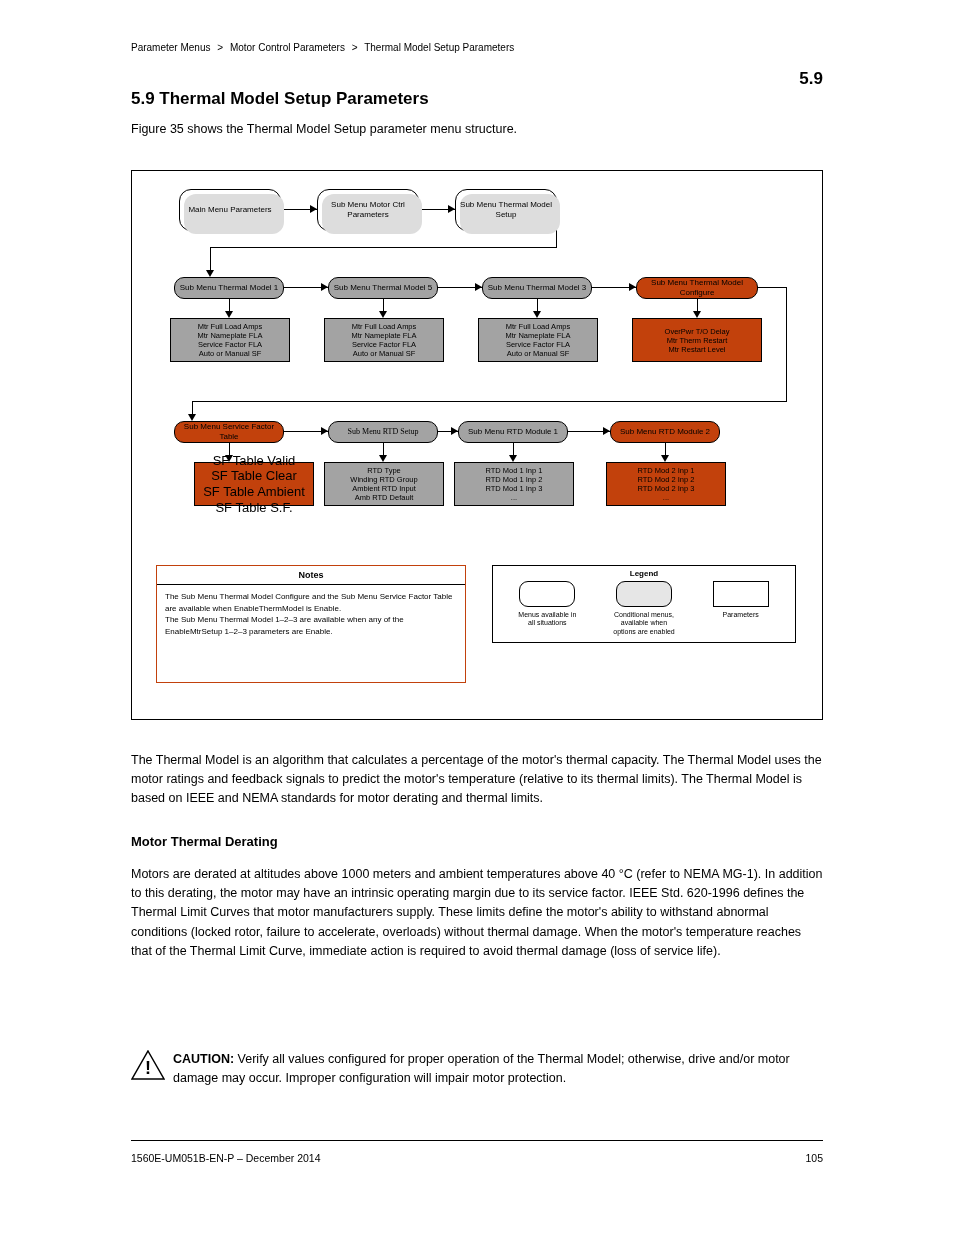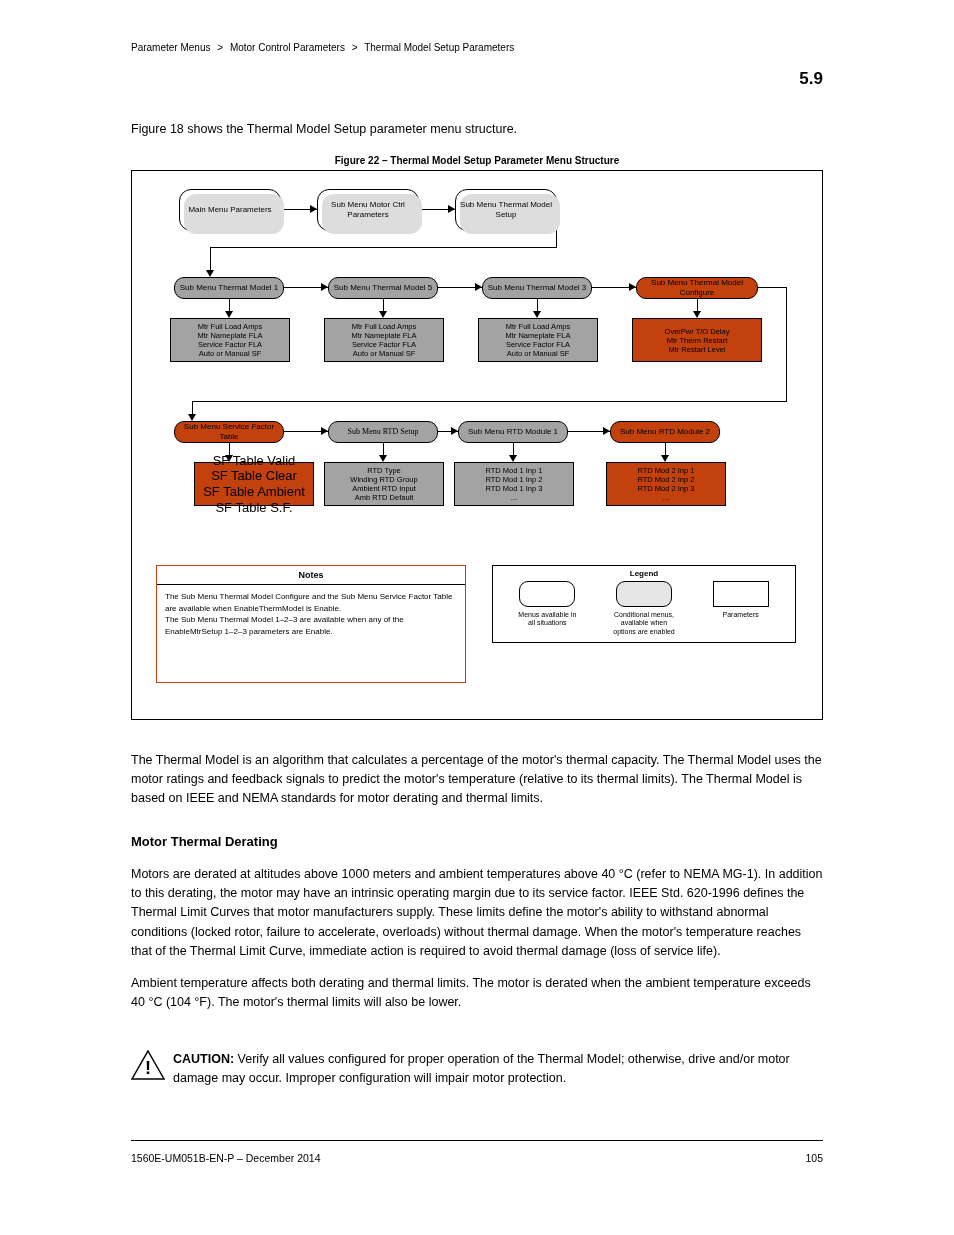--- a/index.html
+++ b/index.html
@@ -54,24 +54,24 @@
 
 <div class="breadcrumb">
   <span class="bc-item">Parameter Menus</span>
   <span class="bc-sep">&gt;</span>
   <span class="bc-item">Motor Control Parameters</span>
   <span class="bc-sep">&gt;</span>
   <span class="bc-item">Thermal Model Setup Parameters</span>
 </div>
 
 <div class="section-number">5.9</div>
+<div class="section-title">5.9  Thermal Model Setup Parameters</div>
 <div class="section-body">
-      <p>Figure 18 shows the Thermal Model Setup parameter menu structure.</p>
-    </div>
-<div class="figure-title">Figure 22 – Thermal Model Setup Parameter Menu Structure</div>
+      <p>Figure 35 shows the Thermal Model Setup parameter menu structure.</p>
+    </div>
 
 <div class="diagram-frame">
 
   <div class="node menu shadow" style="left:47px;top:18px;z-index:2;">Main Menu Parameters</div>
   <div class="node menu shadow" style="left:185px;top:18px;z-index:2;">Sub Menu Motor Ctrl Parameters</div>
   <div class="node menu shadow" style="left:323px;top:18px;z-index:2;">Sub Menu Thermal Model Setup</div>
 
   <div class="line" style="left:149px;top:38px;width:36px;height:1px;"></div>
       <div class="arrow-head arrow-r" style="left:178px;top:34px;"></div>
   <div class="line" style="left:287px;top:38px;width:36px;height:1px;"></div>
@@ -188,21 +188,20 @@
   </div>
 </div>
 
 <div class="post-text" style="top:738px;">
   <p>The Thermal Model is an algorithm that calculates a percentage of the motor's thermal capacity. The Thermal Model uses the motor ratings and feedback signals to predict the motor's temperature (relative to its thermal limits). The Thermal Model is based on IEEE and NEMA standards for motor derating and thermal limits.</p>
 </div>
 
 <div class="post-text" style="top:820px;">
   <p class="subhead">Motor Thermal Derating</p>
   <p>Motors are derated at altitudes above 1000 meters and ambient temperatures above 40 °C (refer to NEMA MG-1). In addition to this derating, the motor may have an intrinsic operating margin due to its service factor. IEEE Std. 620-1996 defines the Thermal Limit Curves that motor manufacturers supply. These limits define the motor's ability to withstand abnormal conditions (locked rotor, failure to accelerate, overloads) without thermal damage. When the motor's temperature reaches that of the Thermal Limit Curve, immediate action is required to avoid thermal damage (loss of service life).</p>
-  <p style="margin-top:4px;">Ambient temperature affects both derating and thermal limits. The motor is derated when the ambient temperature exceeds 40 °C (104 °F).  The motor's thermal limits will also be lower.</p>
 </div>
 
 <div class="caution" style="top:1050px;">
   <div class="caution-row">
     <div class="caution-icon">
       <svg viewBox="0 0 34 30">
             <polygon points="17,1 33,29 1,29" fill="none" stroke="#000" stroke-width="1.5"></polygon>
             <text x="17" y="24" text-anchor="middle" font-size="18" font-family="Arial" font-weight="bold">!</text>
           </svg>
     </div>

